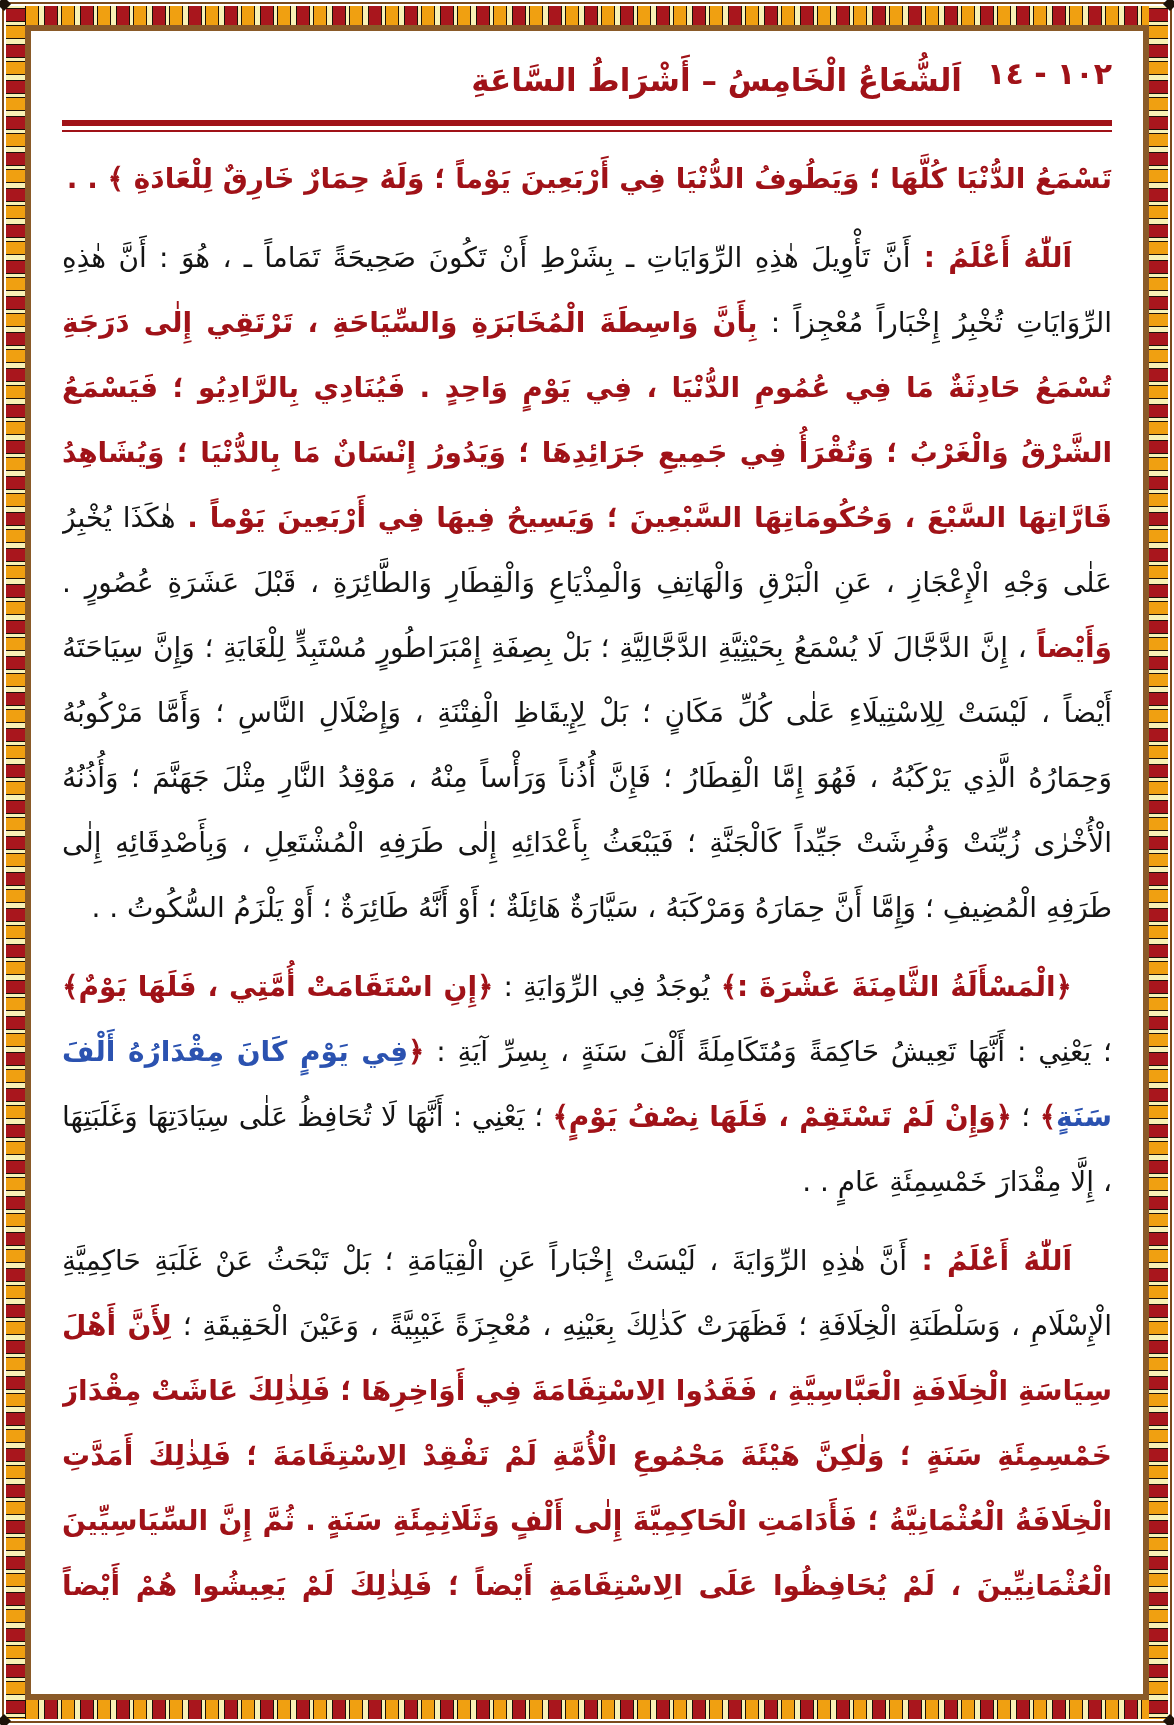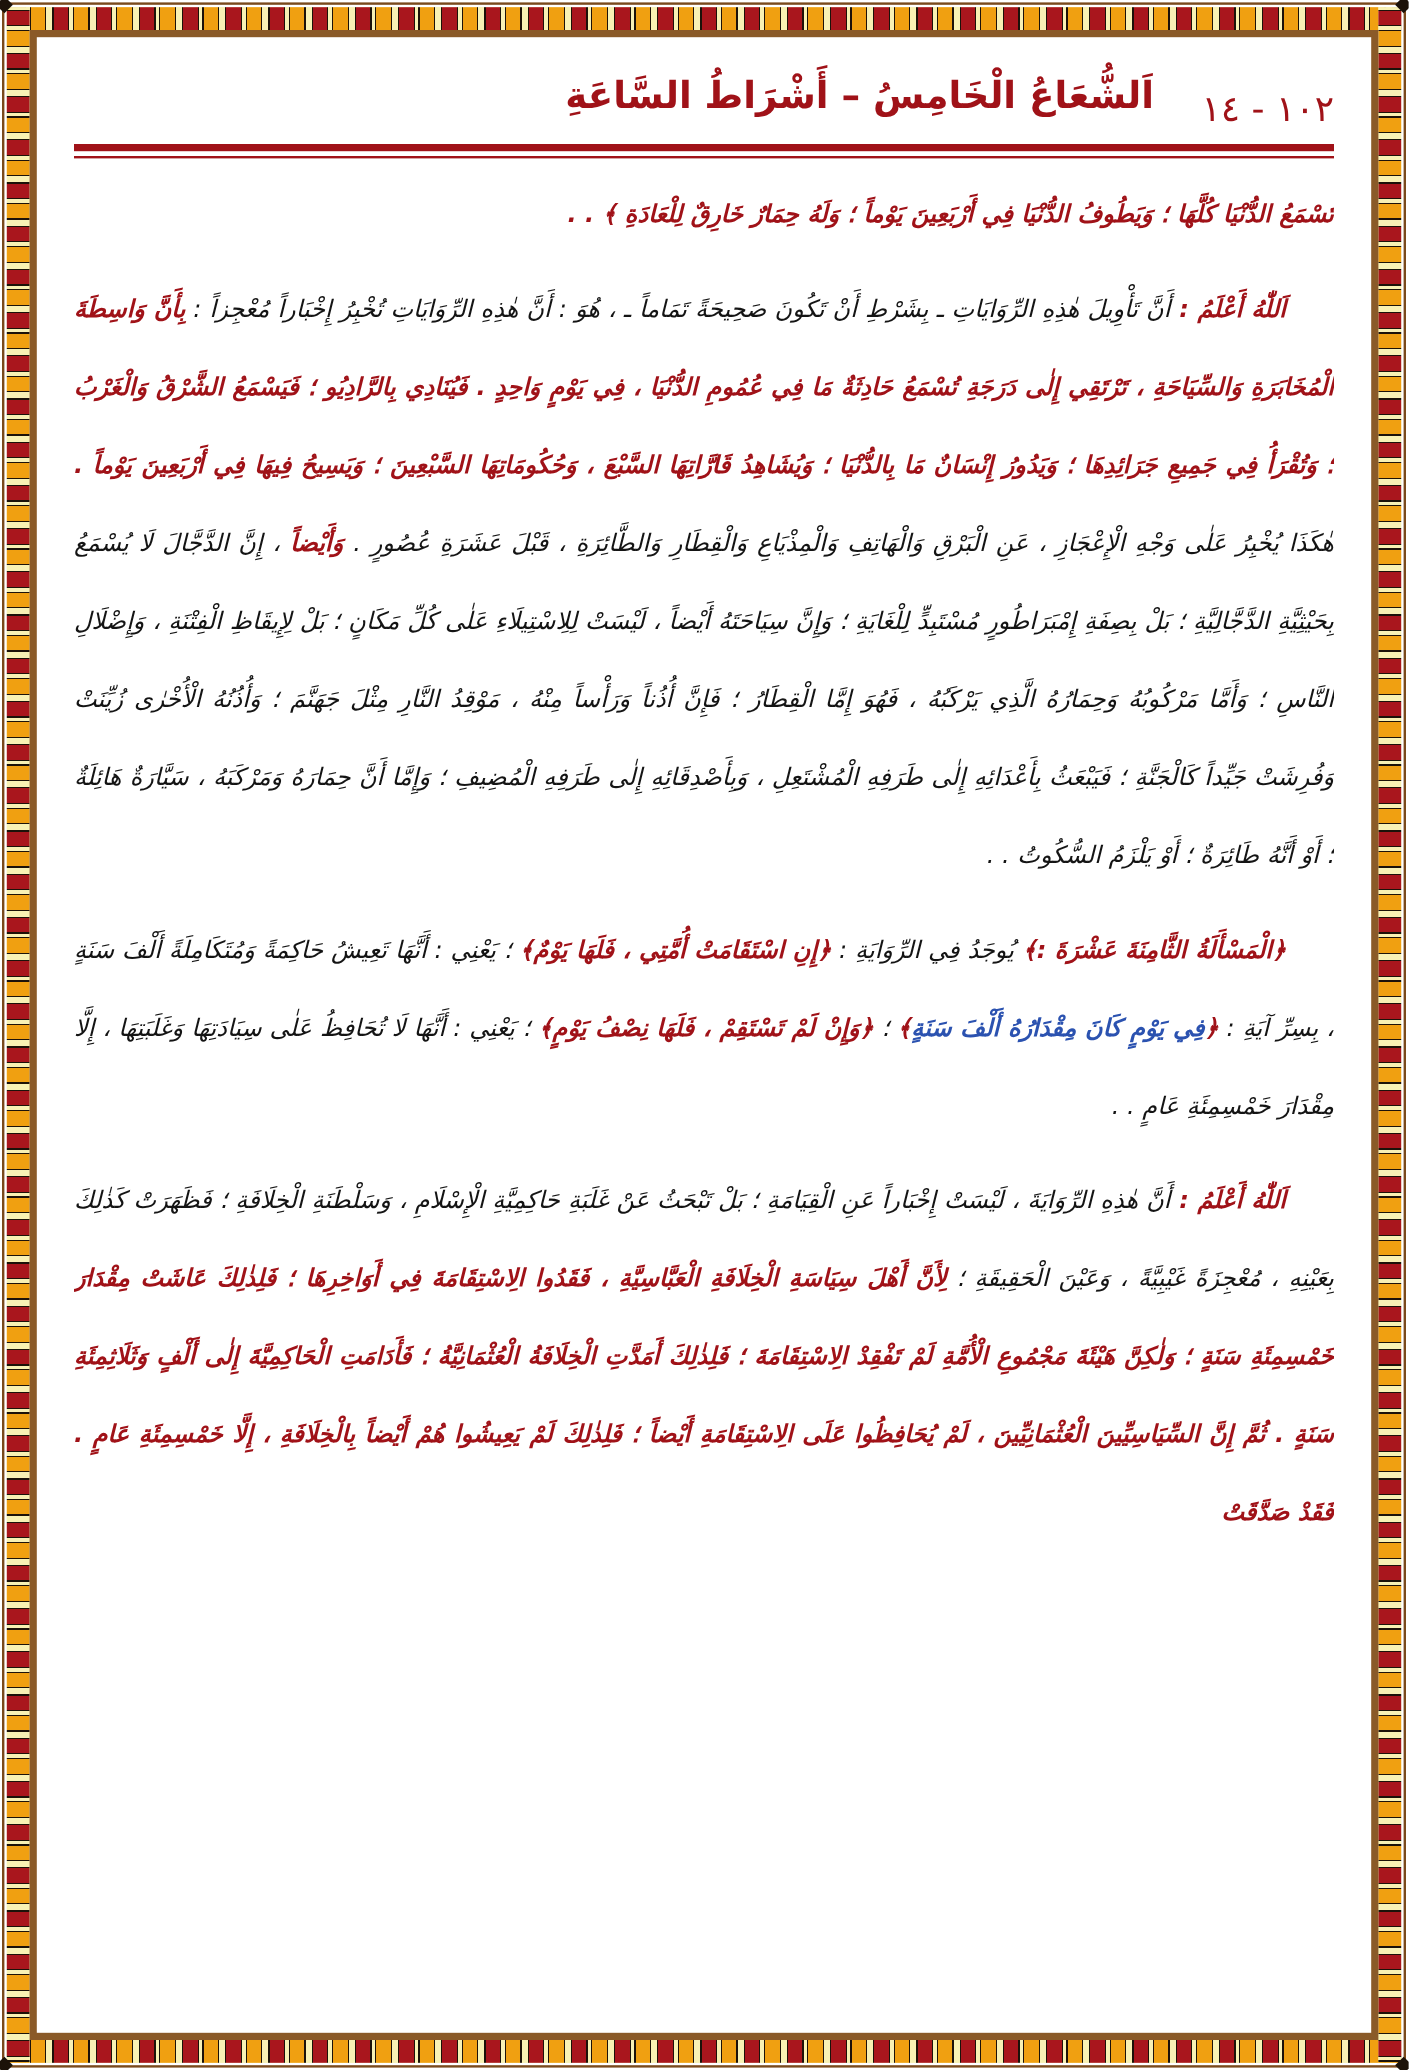--- a/index.html
+++ b/index.html
@@ -56,43 +56,42 @@
   }
   .header{position:relative;height:78px;}
   .title{
     position:absolute;top:24px;left:0;right:150px;
     text-align:right;
     color:var(--text_red);
     font-size:31px;font-weight:700;
     white-space:nowrap;
   }
   .page-num{
-    position:absolute;top:36px;left:6px; 
+    position:absolute;top:18px;left:6px; 
     right:auto;
     color:var(--text_red);
-    font-size:30px;font-weight:400;
+    font-size:30px;font-weight:700;
     direction:rtl;
   }
   
   .page-num{left:auto;right:0;}
   .rule{
     height:4px;
     border-top:6px solid var(--text_red);
     border-bottom:2px solid var(--text_red);
     margin-top:4px;
   }
   .body-text{
     margin-top:14px;
     height:1478px;
     overflow:hidden;
-    font-size:20px;
+    font-size:28px;
     line-height:65px;
     text-align:justify;
     color:var(--text_black);
-    font-style:italic;
   }
   .body-text p{margin:0 0 14px 0;}
   .body-text p.indent{text-indent:40px;}
   .body-text p:last-child{margin-bottom:0;}
   .c-red{color:var(--text_red);font-weight:700;}
   .c-black{color:var(--text_black);font-weight:400;}
   .c-blue{color:var(--text_blue);font-weight:700;}
 </style>
 </head>
 <body>

